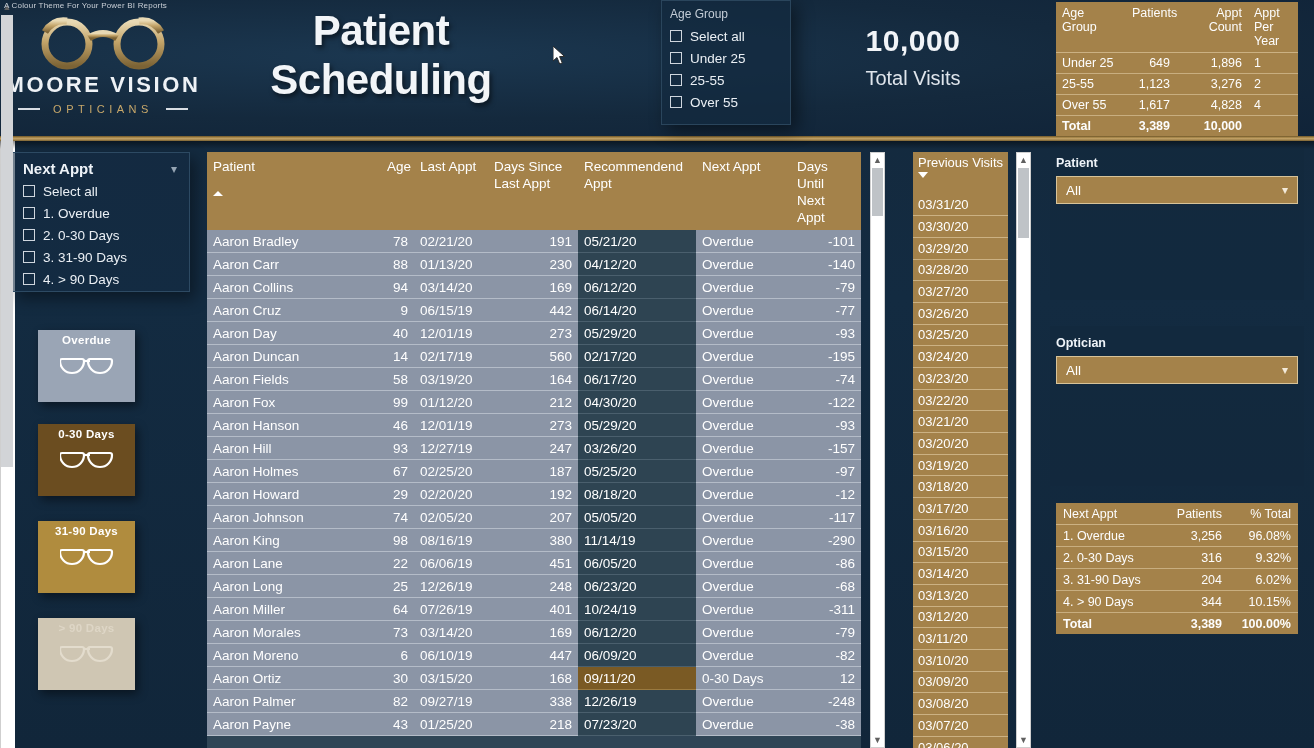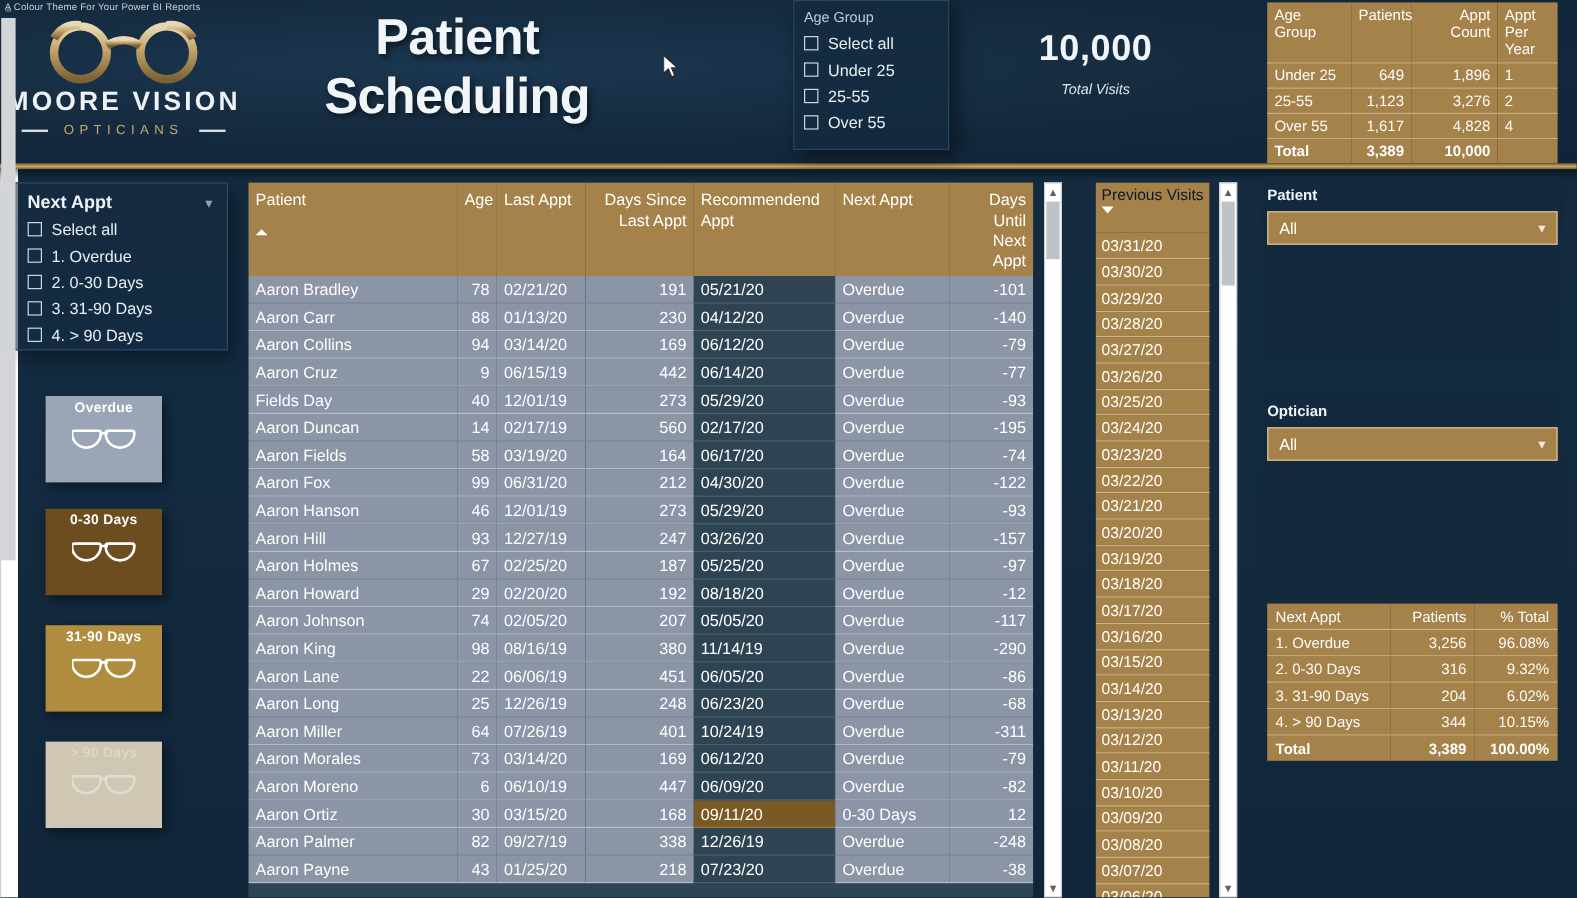--- a/index.html
+++ b/index.html
@@ -48,21 +48,21 @@
      border:1px solid #2a455c; background:rgba(19,42,63,.65); padding:6px 0 0 8px;
      box-shadow: 6px 6px 16px rgba(0,0,0,.45); }
   .slicer-title { font-size:12px; color:#c3ccd6; margin-bottom:4px; }
   .chk-row { display:flex; align-items:center; gap:8px; height:22px; }
   .chk { width:12px; height:12px; border:1.5px solid #cfd6de; background:transparent; flex:0 0 auto; }
   .chk-lbl { font-size:13.5px; color:#eaeff4; }
 
   
   .kpi { position:absolute; left:800px; top:24px; width:226px; text-align:center; }
   .kpi-val { font-size:30px; font-weight:bold; color:#f1f4f8; letter-spacing:.5px; }
-  .kpi-lbl { font-size:12px; color:#dfe5ec; margin-top:9px;font-style:italic; }
+  .kpi-lbl { font-size:20px; color:#dfe5ec; margin-top:9px; }
 
   
   .gmx { border-collapse:collapse; table-layout:fixed; font-size:12.5px; }
   .gmx th { background:#a4824a; color:#fdfdfd; font-weight:normal; text-align:left;
      padding:4px 6px; vertical-align:top; border-bottom:1px solid #cbb183; }
   .gmx td { background:#a4824a; color:#fdfdfd; padding:3px 6px;
      border-bottom:1px solid #c8ae80; white-space:nowrap; }
   .gmx td.num, .gmx th.num { text-align:right; }
   .gmx tr.total td { font-weight:bold; border-bottom:none; }
 
@@ -92,34 +92,34 @@
   #card2 .lab { color:#ffffff; }
   #card3 { top:618px; background:#cfc6b3; }
   #card3 .lab { color:#ded6c6; }
 
   
   .main-table-wrap { position:absolute; left:207px; top:152px; width:654px; height:596px;
      overflow:hidden; background:#2f4556; }
   table.main { border-collapse:collapse; table-layout:fixed; width:654px; font-size:13.5px; }
   table.main th { background:#a4824a; color:#ffffff; font-weight:normal; text-align:left;
      padding:6px 6px 4px 6px; vertical-align:top; height:54px; line-height:17px; }
-  table.main th.num { text-align:right; }
+  table.main th.num { text-align:left; }
   table.main td { padding:2.5px 6px; height:21.7px; line-height:17px;
      color:#ffffff; background:#8b95a6; border-bottom:1px solid #b4bcc8;
      white-space:nowrap; overflow:hidden; }
   table.main td.num { text-align:right; }
   table.main td.rec { background:#2e4452; border-bottom:1px solid #4a5f6d; }
   table.main td.rec-hl { background:#7a5a24; border-bottom:1px solid #9a7a40;margin-left:11px; }
   .sort-asc { display:block; width:0;height:0;border-left:5px solid transparent;
      border-right:5px solid transparent;border-bottom:5px solid #ffffff; margin-top:16px; }
 
   
   .pv-wrap { position:absolute; left:913px; top:152px; width:95px; height:596px; overflow:hidden; }
   table.pv { border-collapse:collapse; width:95px; font-size:13px; table-layout:fixed; }
-  table.pv th { background:#a4824a; color:#0f172a; font-weight:normal; text-align:left;
+  table.pv th { background:#a4824a; color:#ffffff; font-weight:normal; text-align:left;
      padding:3px 5px 1px 5px; height:42px; vertical-align:top; }
   table.pv td { background:#a4824a; color:#ffffff; padding:2.5px 5px; height:21.7px;
      border-bottom:1px solid #cbb183; white-space:nowrap; }
   .sort-desc { display:block; width:0;height:0;border-left:5px solid transparent;
      border-right:5px solid transparent;border-top:6px solid #ffffff; margin-top:2px; }
 
   
   .vsb { position:absolute; width:15px; background:#ffffff; border:1px solid #cfcfcf; }
   .vsb .thumb { position:absolute; left:1px; width:11px; background:#bfc3c7; }
   .vsb .arr { position:absolute; left:0; width:13px; height:14px; color:#606060;
@@ -387,21 +387,21 @@
           <tr>
             <td class="">Aaron Cruz</td>
             <td class="num">9</td>
             <td class="">06/15/19</td>
             <td class="num">442</td>
             <td class="rec">06/14/20</td>
             <td class="">Overdue</td>
             <td class="num">-77</td>
           </tr>
           <tr>
-            <td class="">Fields Day</td>
+            <td class="">Aaron Day</td>
             <td class="num">40</td>
             <td class="">12/01/19</td>
             <td class="num">273</td>
             <td class="rec">05/29/20</td>
             <td class="">Overdue</td>
             <td class="num">-93</td>
           </tr>
           <tr>
             <td class="">Aaron Duncan</td>
             <td class="num">14</td>
@@ -416,21 +416,21 @@
             <td class="num">58</td>
             <td class="">03/19/20</td>
             <td class="num">164</td>
             <td class="rec">06/17/20</td>
             <td class="">Overdue</td>
             <td class="num">-74</td>
           </tr>
           <tr>
             <td class="">Aaron Fox</td>
             <td class="num">99</td>
-            <td class="">06/31/20</td>
+            <td class="">01/12/20</td>
             <td class="num">212</td>
             <td class="rec">04/30/20</td>
             <td class="">Overdue</td>
             <td class="num">-122</td>
           </tr>
           <tr>
             <td class="">Aaron Hanson</td>
             <td class="num">46</td>
             <td class="">12/01/19</td>
             <td class="num">273</td>

